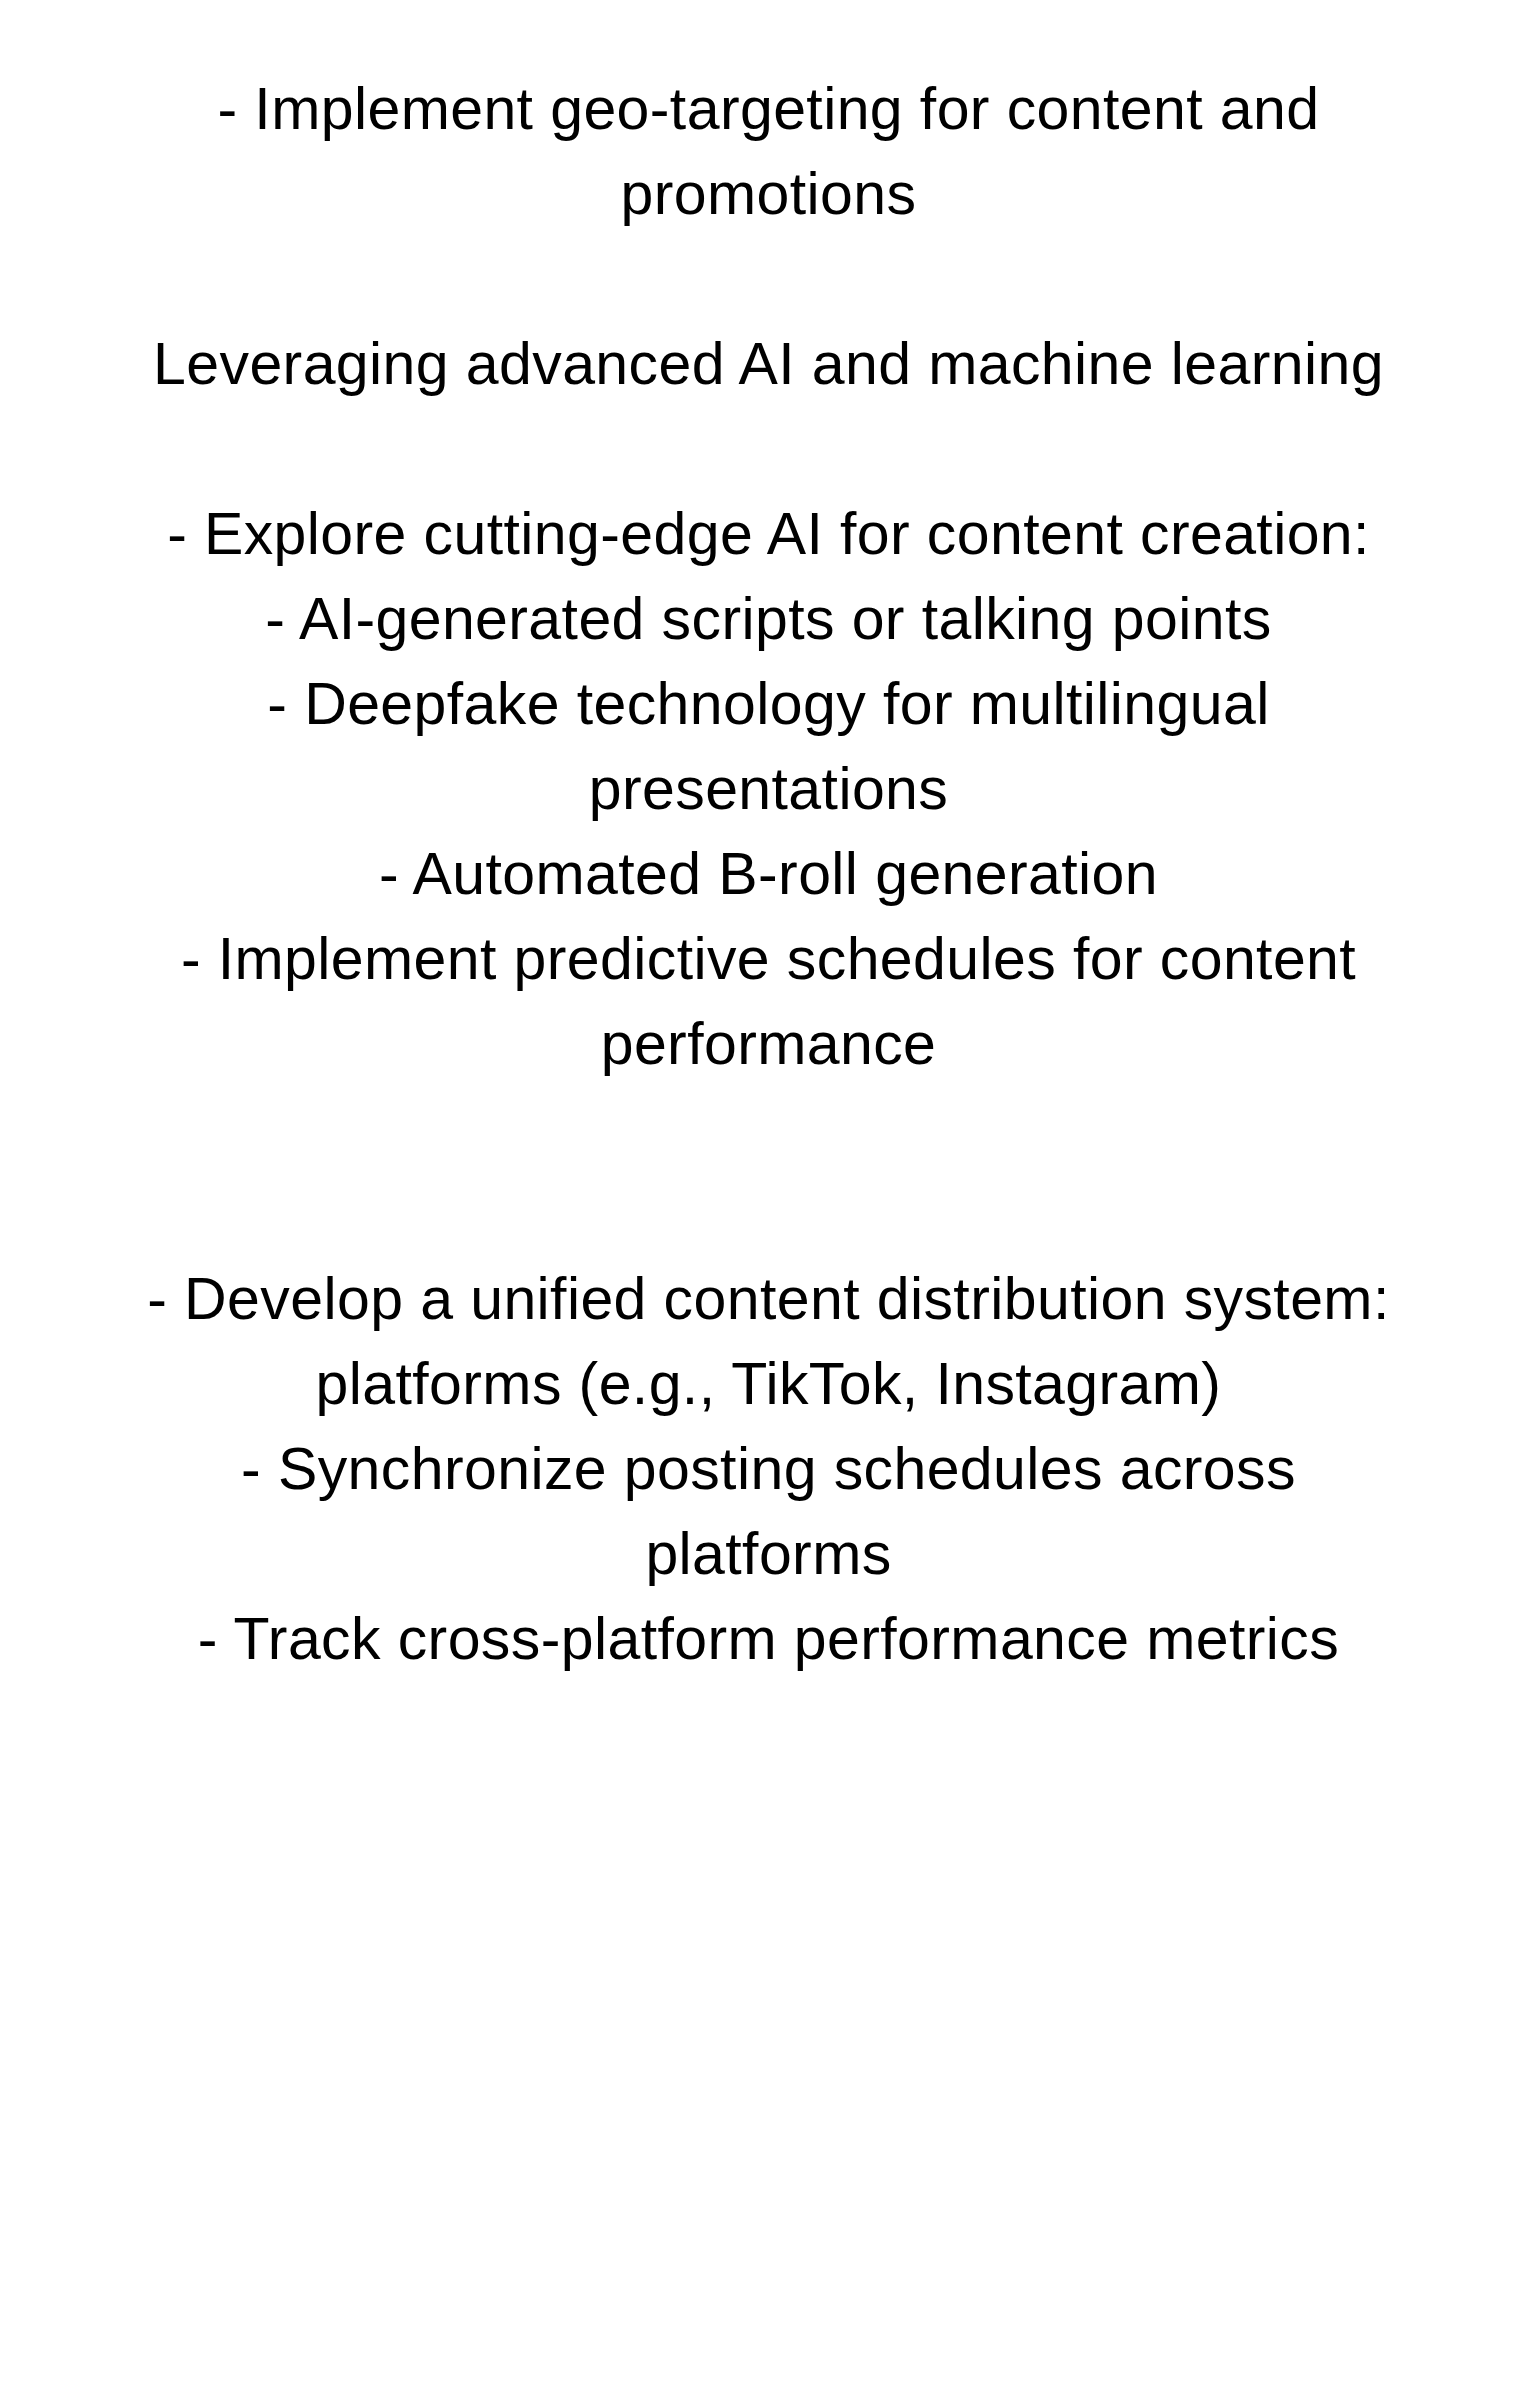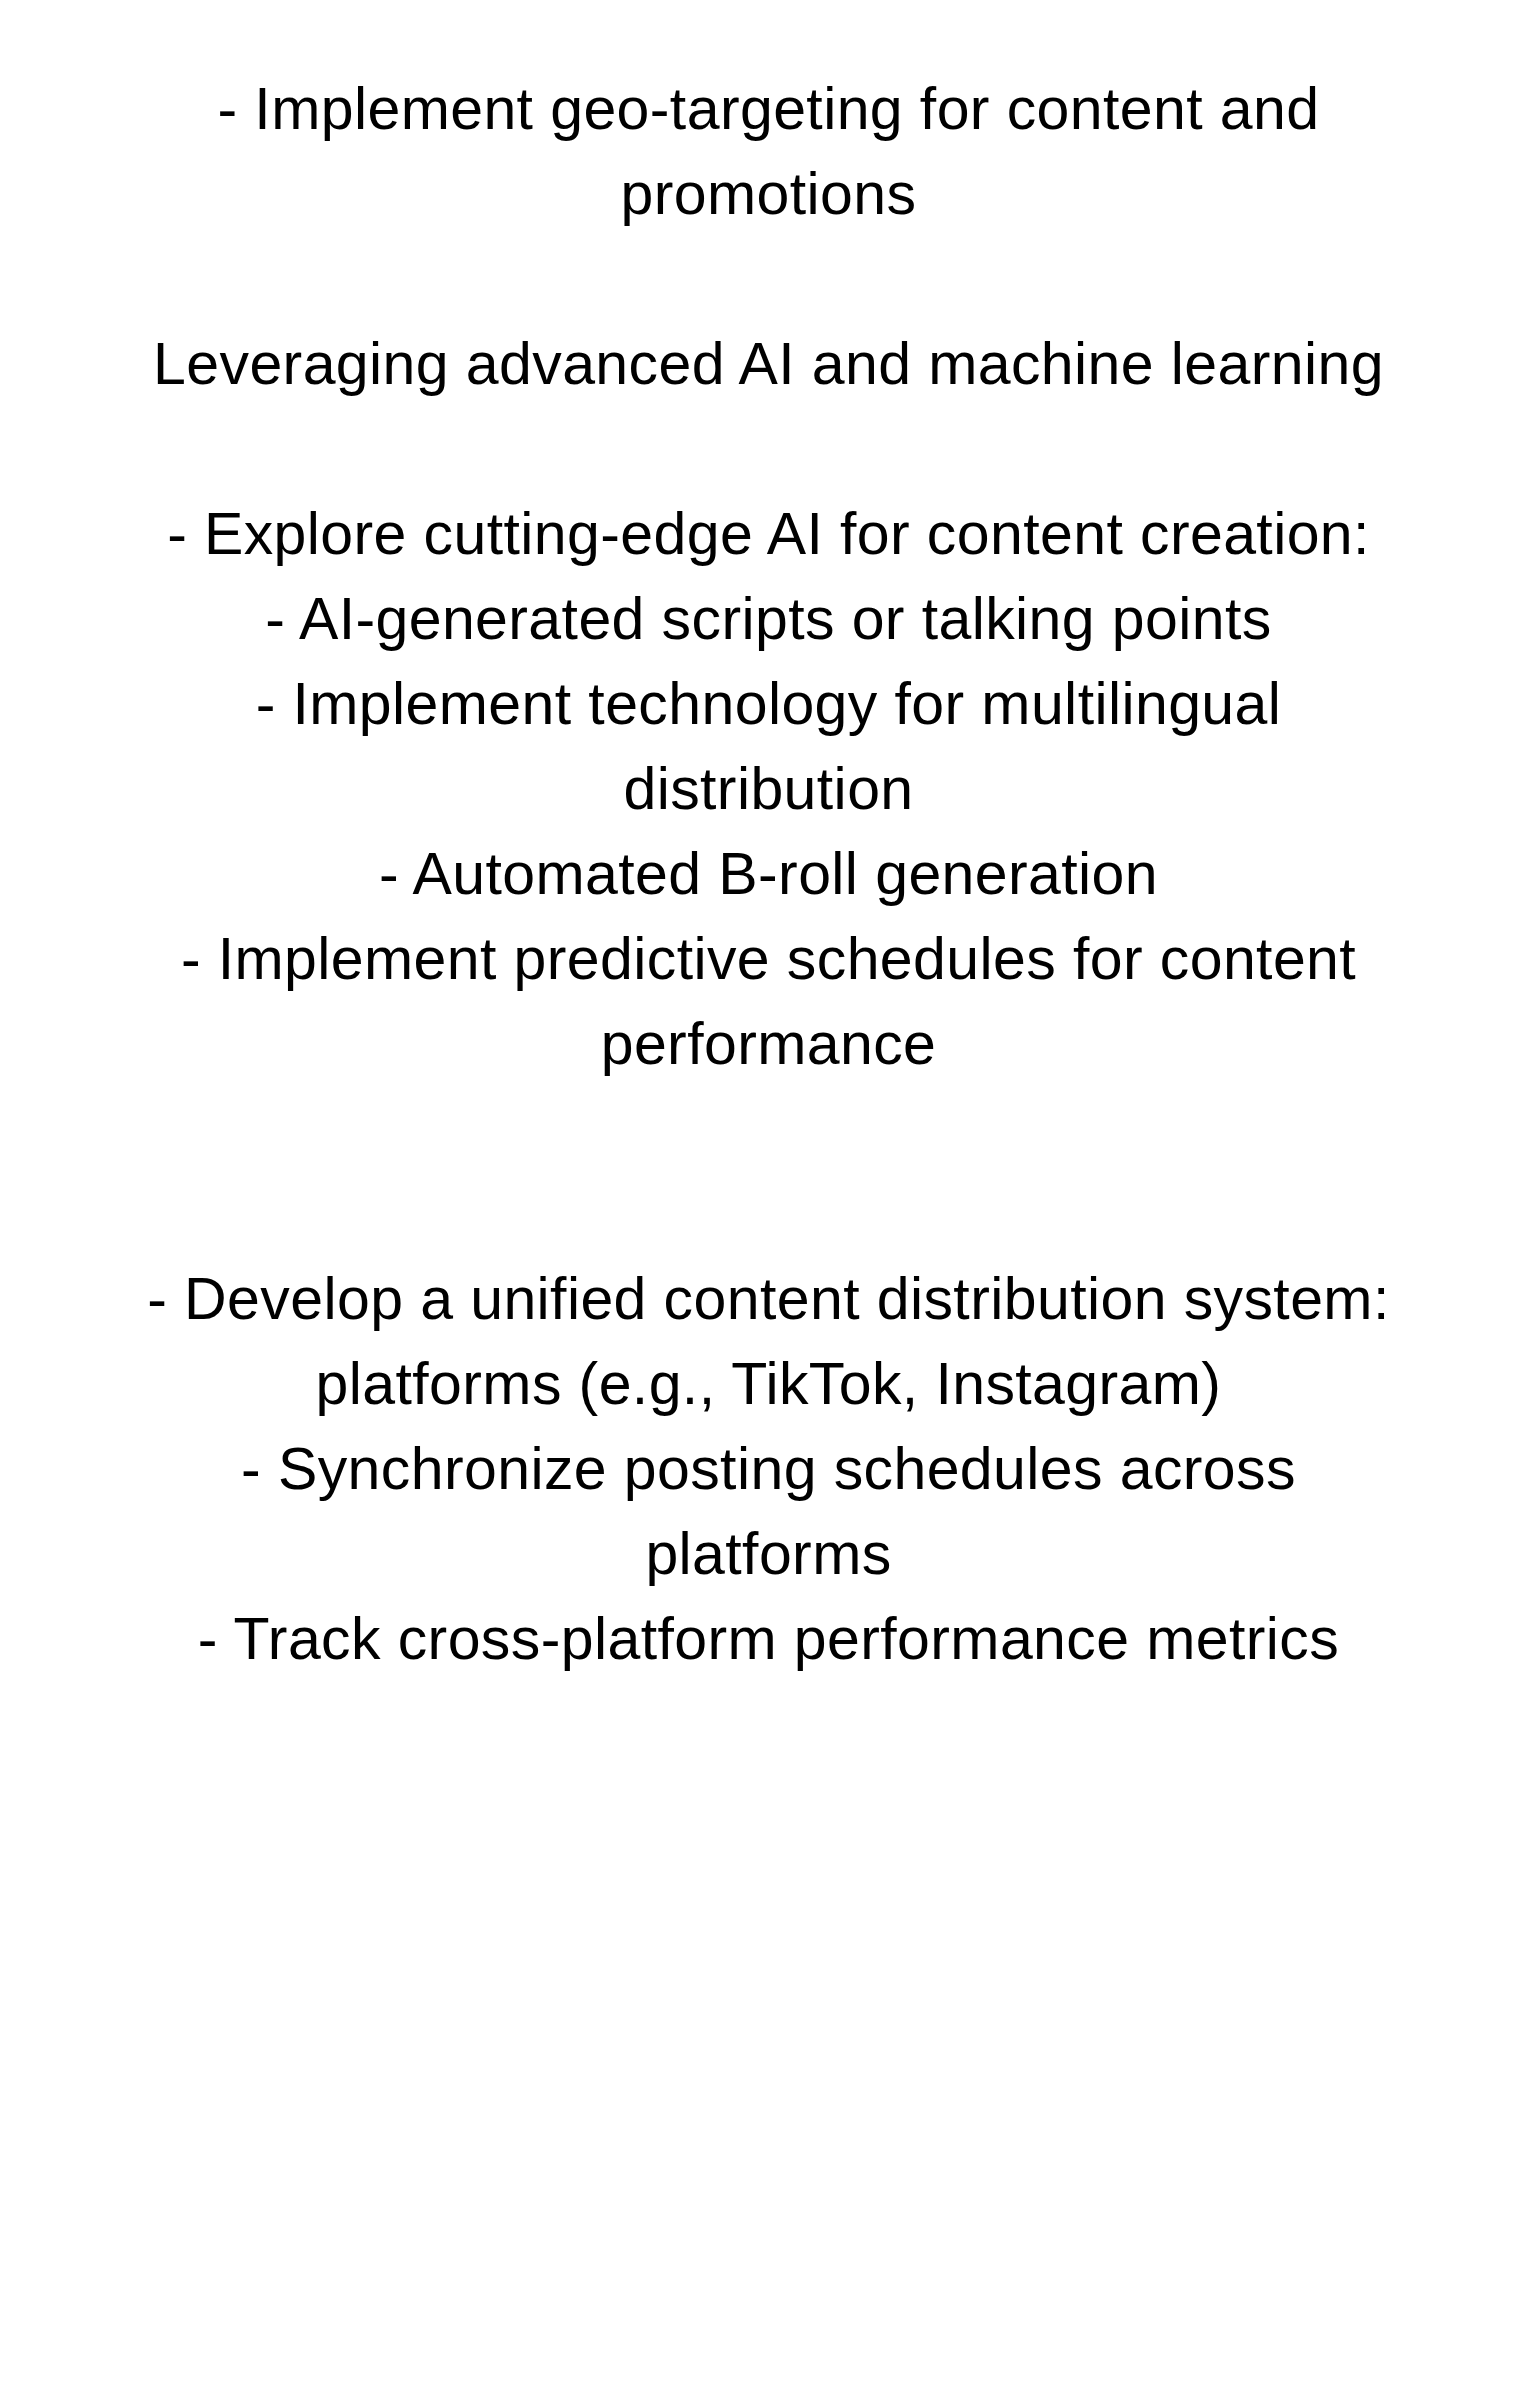--- a/index.html
+++ b/index.html
@@ -33,22 +33,22 @@
 <body>
 
 <main class="page">
   <div class="line">- Implement geo-targeting for content and</div>
   <div class="line">promotions</div>
   <div class="line"></div>
   <div class="line">Leveraging advanced AI and machine learning</div>
   <div class="line"></div>
   <div class="line">- Explore cutting-edge AI for content creation:</div>
   <div class="line">- AI-generated scripts or talking points</div>
-  <div class="line">- Implement technology for multilingual</div>
-  <div class="line">distribution</div>
+  <div class="line">- Deepfake technology for multilingual</div>
+  <div class="line">presentations</div>
   <div class="line">- Automated B-roll generation</div>
   <div class="line">- Implement predictive schedules for content</div>
   <div class="line">performance</div>
   <div class="line"></div>
   <div class="line"></div>
   <div class="line">- Develop a unified content distribution system:</div>
   <div class="line">platforms (e.g., TikTok, Instagram)</div>
   <div class="line">- Synchronize posting schedules across</div>
   <div class="line">platforms</div>
   <div class="line">- Track cross-platform performance metrics</div>

